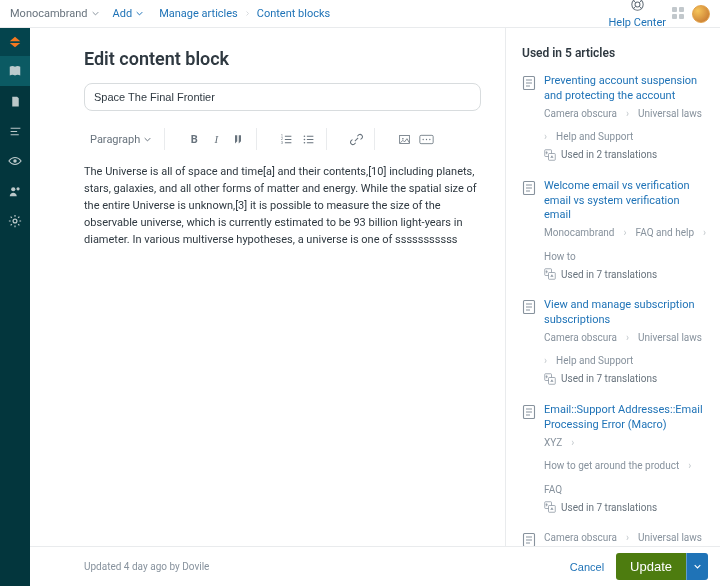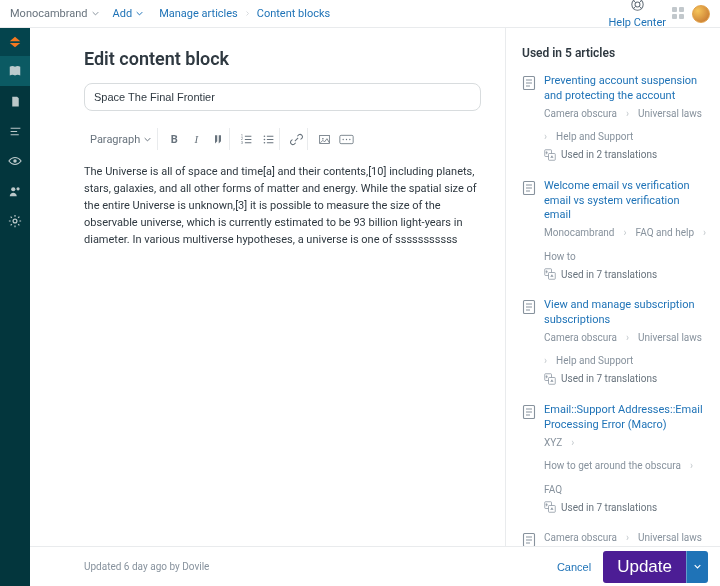--- a/index.html
+++ b/index.html
@@ -78,21 +78,21 @@
   padding: 0 9px;
   font-size: 11px;
   color: #2f3941;
   margin-bottom: 14px;
 }
 .toolbar {
   display: flex; align-items: center; gap: 2px;
   height: 28px;
   margin-bottom: 10px;
 }
-.toolbar .group { display: flex; align-items: center; gap: 0; margin-right: 3px; border-right: 1px solid #e9ebed; }
+.toolbar .group { display: flex; align-items: center; gap: 0; padding-right: 7px; margin-right: 16px; border-right: 1px solid #e9ebed; }
 .toolbar .group:last-child { border-right: none; }
 .toolbar .btn {
   min-width: 22px; height: 22px;
   display: flex; align-items: center; justify-content: center;
   border-radius: 3px; cursor: pointer;
   color: #68737d; font-size: 11px;
 }
 .toolbar .btn svg { fill: #68737d; }
 .toolbar .para { padding: 0 6px; gap: 4px; }
 .editor-text {
@@ -141,23 +141,23 @@
   padding: 0 12px 0 54px;
   font-size: 10px; color: #87929d;
 }
 .footer .spacer { flex: 1; }
 .footer .btn-cancel {
   color: #1f73b7; padding: 6px 12px;
   background: none; border: none; cursor: pointer; font-size: 11px;
 }
 .footer .btn-update-wrap { display: flex; }
 .footer .btn-update {
-  background: #4c1d95; color: #fff;
+  background: #4d7c0f; color: #fff;
   border: none; padding: 6px 14px;
-  border-radius: 3px 0 0 3px; cursor: pointer; font-size: 17px;
+  border-radius: 3px 0 0 3px; cursor: pointer; font-size: 13px;
 }
 .footer .btn-update-dd {
   background: #1f73b7; color: #fff;
   border: none; border-left: 1px solid rgba(255,255,255,.3);
   width: 22px; border-radius: 0 3px 3px 0; cursor: pointer;
   display: flex; align-items: center; justify-content: center;
 }
 .footer .btn-update-dd svg { fill: #fff; }
 .chev-svg { width: 7px; height: 5px; }
 </style>
@@ -398,21 +398,21 @@
   <div class="article-item">
     <div class="doc-ico"><svg viewBox="0 0 14 16" width="14" height="16">
                   <rect x="1.5" y="1.5" width="11" height="13" rx="1" stroke-width="1.1"></rect>
                   <path d="M4 5h6M4 8h6M4 11h4" stroke="#87929d" stroke-width="1"></path>
                 </svg></div>
     <div class="ai-body">
       <div class="ai-title">Email::Support Addresses::Email Processing Error (Macro)</div>
       <div class="ai-crumbs">
                   <span>XYZ</span>
                   <span class="chev">›</span>
-                  <span>How to get around the obscura</span>
+                  <span>How to get around the product</span>
                   <span class="chev">›</span>
                   <span>FAQ</span>
                 </div>
       <div class="ai-trans">
                   <svg width="12" height="12" viewBox="0 0 16 16">
                     <rect x="1" y="1" width="9" height="9" rx="1" fill="none" stroke="#87929d"></rect>
                     <rect x="6" y="6" width="9" height="9" rx="1" fill="#fff" stroke="#87929d"></rect>
                     <path d="M3.5 3v4M2 5h3" stroke="#87929d"></path>
                     <path d="M9 12l1.5-3 1.5 3M9.5 11h2" stroke="#87929d" fill="none"></path>
                   </svg>
@@ -434,21 +434,21 @@
                   <span>Help and Support</span>
                 </div>
 
     </div>
   </div>
           </div>
       </div>
     </div>
 
     <div class="footer">
-      <span>Updated 6 day ago by Dovile</span>
+      <span>Updated 4 day ago by Dovile</span>
       <div class="spacer"></div>
       <button class="btn-cancel">Cancel</button>
       <div class="btn-update-wrap">
         <button class="btn-update">Update</button>
         <button class="btn-update-dd">
           <svg class="chev-svg" viewBox="0 0 10 6">
               <path d="M1 1l4 4 4-4" stroke="#fff" fill="none" stroke-width="1.6"></path>
             </svg>
         </button>
       </div>

